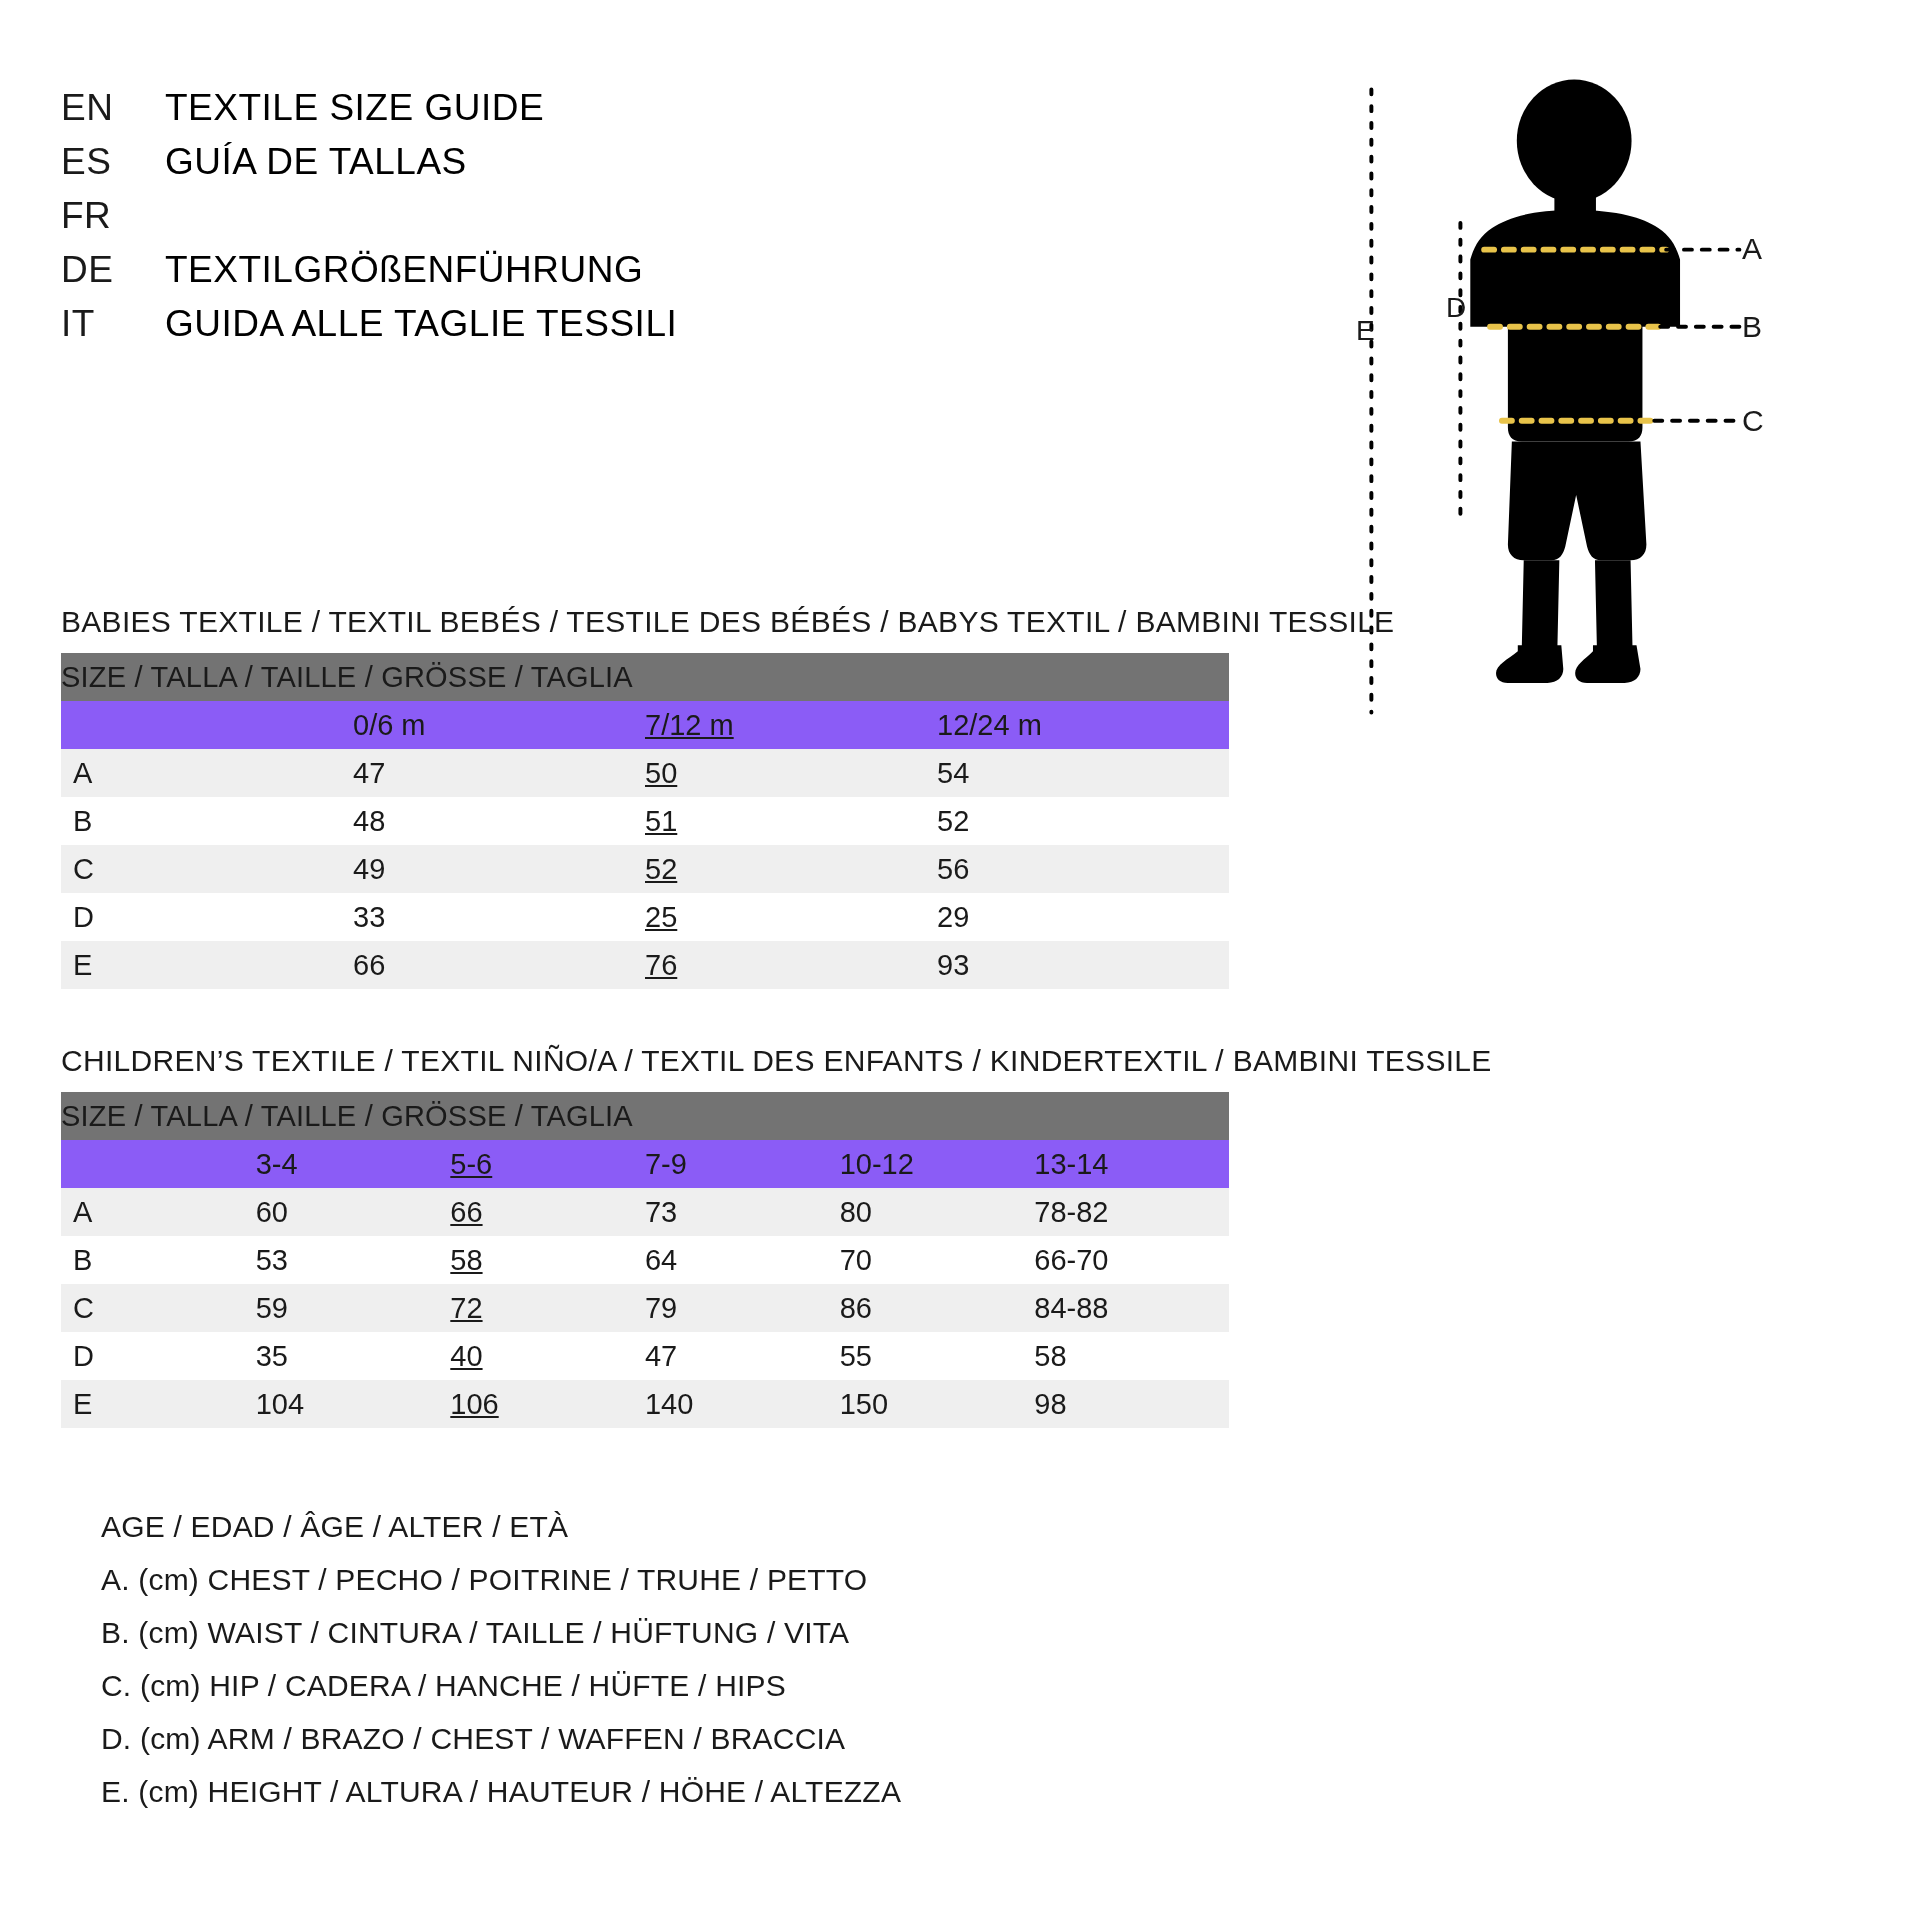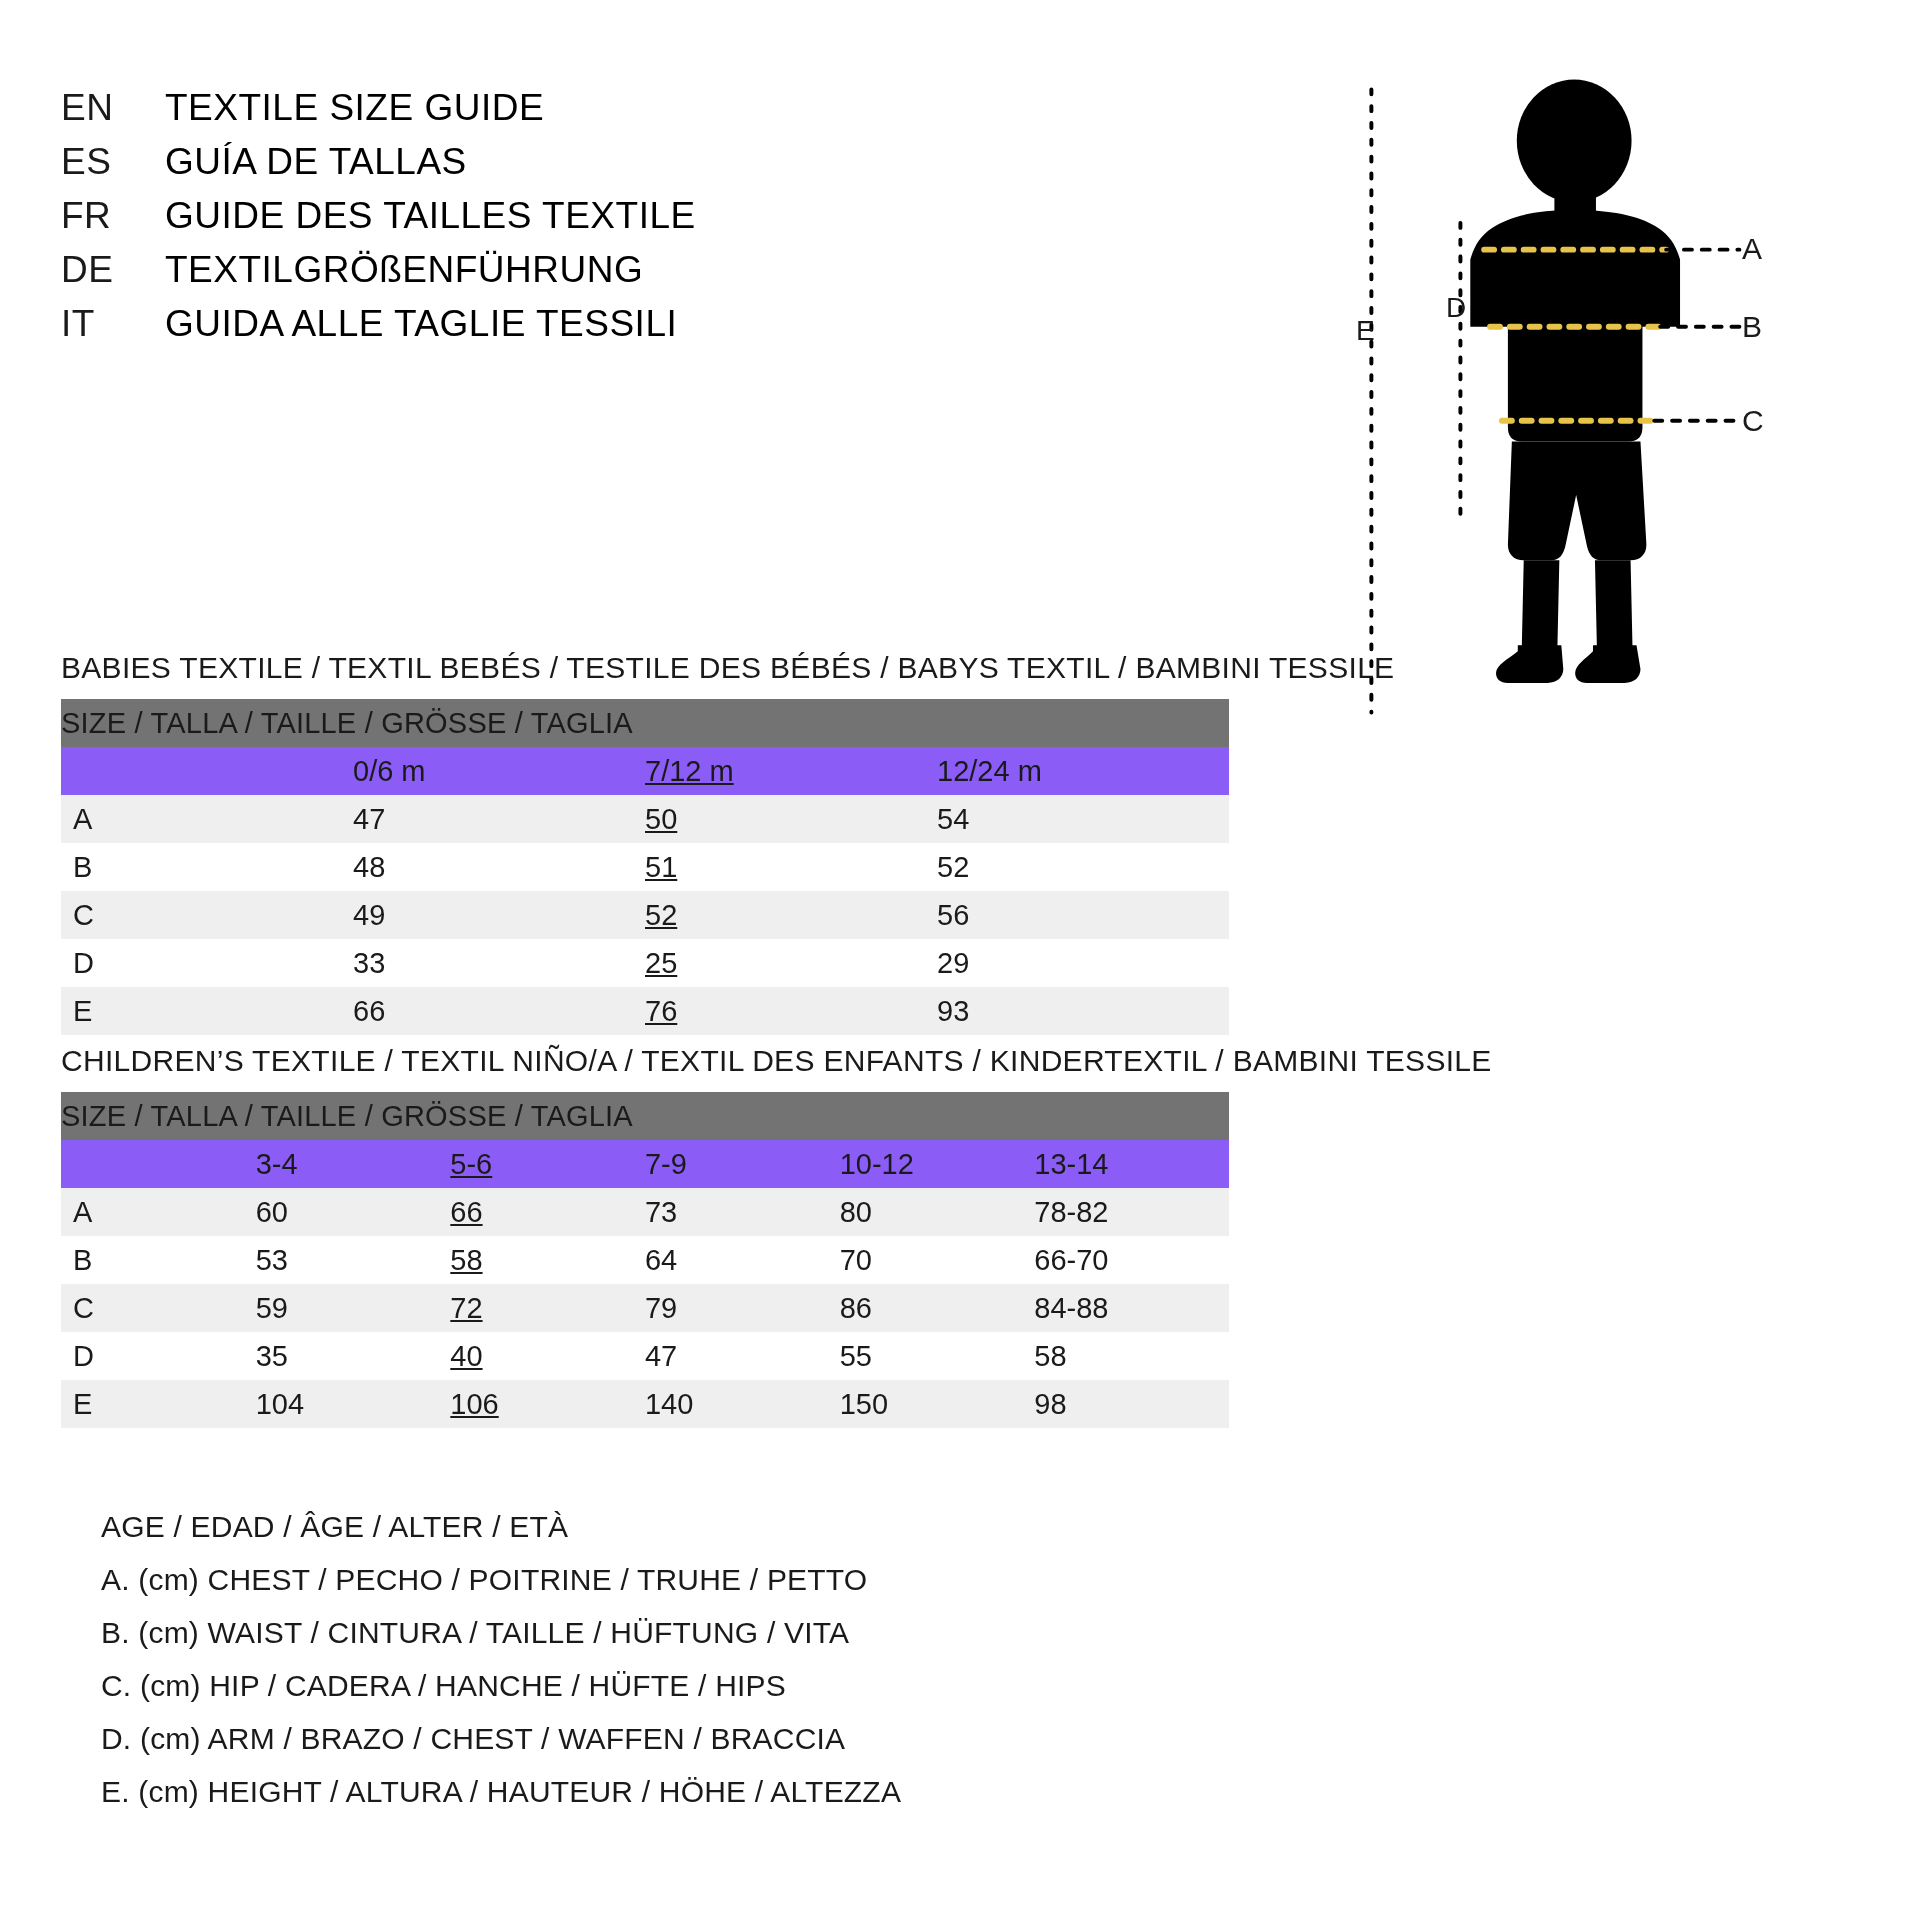--- a/index.html
+++ b/index.html
@@ -108,21 +108,21 @@
   .c0 { width: 99px; }
   .c1 { width: 208px; }
   .c2 { width: 208px; text-decoration: underline; }
   .c3 { width: 208px; }
   .c4 { width: 208px; }
   .c5 { width: 208px; }
 
   .babies-block {
     position: absolute;
     left: 61px;
-    top: 651px;
+    top: 605px;
   }
   .children-block {
     position: absolute;
     left: 61px;
     top: 1044px;
   }
   .legend-block {
     position: absolute;
     left: 61px;
     top: 1500px;
@@ -145,21 +145,20 @@
     <div class="lang-row">
       <div class="lang-code">EN</div>
       <div class="lang-text">TEXTILE SIZE GUIDE</div>
     </div>
     <div class="lang-row">
       <div class="lang-code">ES</div>
       <div class="lang-text">GUÍA DE TALLAS</div>
     </div>
     <div class="lang-row">
       <div class="lang-code">FR</div>
-      <div class="lang-text">GUIDE DES TAILLES TEXTILE</div>
     </div>
     <div class="lang-row">
       <div class="lang-code">DE</div>
       <div class="lang-text">TEXTILGRÖßENFÜHRUNG</div>
     </div>
     <div class="lang-row">
       <div class="lang-code">IT</div>
       <div class="lang-text">GUIDA ALLE TAGLIE TESSILI</div>
     </div>
   </div>

